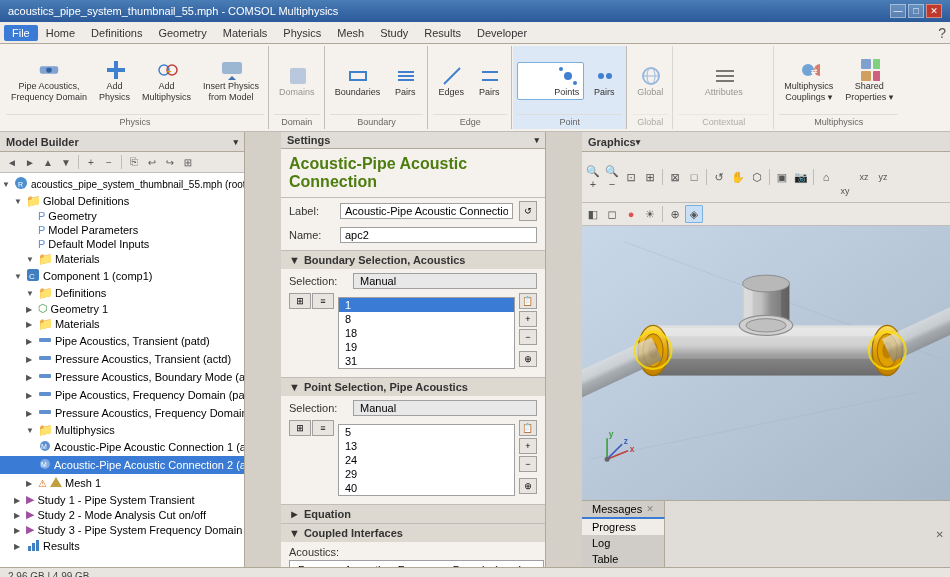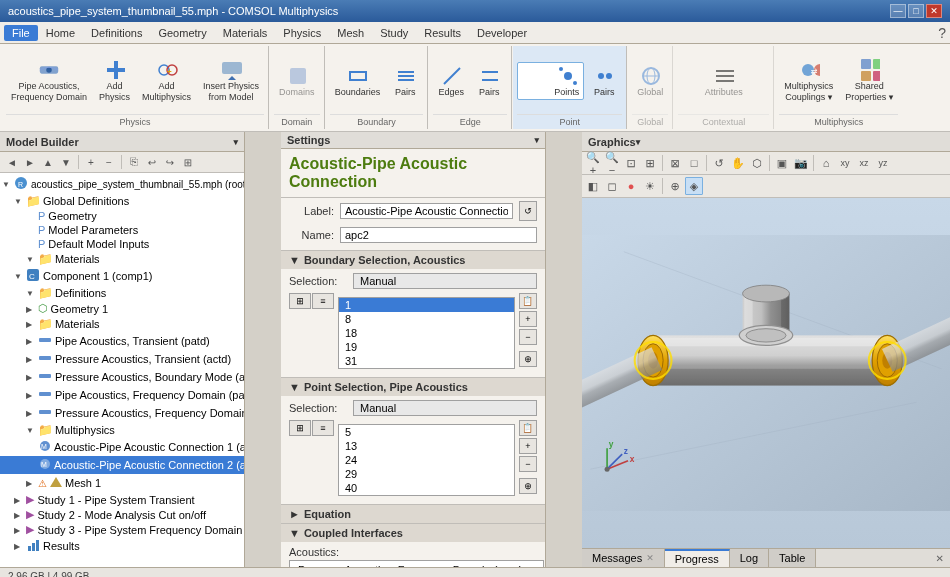--- a/index.html
+++ b/index.html
@@ -37,21 +37,21 @@
     .tree-item { display: flex; align-items: center; padding: 1px 2px; cursor: pointer; white-space: nowrap; font-size: 11px; }
     .tree-item.selected { background: #3a7bd5; color: white; }
     .tree-item .indent { display: inline-block; flex-shrink: 0; }
     .tree-item .expand { width: 12px; font-size: 9px; flex-shrink: 0; cursor: pointer; }
 
     
     .settings-panel { width: 265px; background: #f5f2ed; border-right: 1px solid #b0a898; display: flex; flex-direction: column; overflow-y: auto; }
     .settings-header { background: #e0ddd8; border-bottom: 1px solid #b0a898; padding: 2px 6px; font-size: 11px; font-weight: bold; color: #333; display: flex; align-items: center; justify-content: space-between; height: 20px; }
     .settings-title { padding: 6px 8px; font-size: 16px; font-weight: bold; color: #4d7c0f; border-bottom: 1px solid #c0bdb8; }
     .settings-field { display: flex; align-items: center; padding: 3px 8px; gap: 6px; }
-    .settings-field label { font-size: 11px; color: #333; min-width: 45px; text-align: right; }
+    .settings-field label { font-size: 11px; color: #333; min-width: 45px; }
     .settings-input { flex: 1; border: 1px solid #a0a0a0; padding: 1px 4px; font-size: 11px; background: white; }
     .settings-section { border-top: 1px solid #c0bdb8; }
     .section-header { background: #ddd8d0; padding: 3px 8px; font-size: 11px; font-weight: bold; color: #333; display: flex; align-items: center; gap: 4px; cursor: pointer; }
     .section-content { padding: 4px 8px; }
     .selection-row { display: flex; align-items: center; gap: 4px; margin-bottom: 4px; }
     .selection-label { font-size: 11px; color: #333; min-width: 60px; }
     .selection-value { background: #e8e8e8; border: 1px solid #a0a0a0; padding: 1px 6px; font-size: 11px; flex: 1; }
     .selection-list { border: 1px solid #a0a0a0; background: white; min-height: 70px; margin: 4px 0; font-size: 11px; }
     .selection-list-item { padding: 1px 6px; cursor: pointer; }
     .selection-list-item.selected { background: #3a7bd5; color: white; }
@@ -61,21 +61,21 @@
     .dropdown-select { flex: 1; border: 1px solid #a0a0a0; padding: 2px 4px; font-size: 11px; background: white; }
 
     
     .graphics-panel { flex: 1; background: #e8e8e8; display: flex; flex-direction: column; min-width: 0; }
     .graphics-header { background: #e0ddd8; border-bottom: 1px solid #b0a898; padding: 2px 6px; font-size: 11px; font-weight: bold; color: #333; display: flex; align-items: center; height: 20px; }
     .graphics-toolbar { background: #ebe8e3; border-bottom: 1px solid #c0bdb8; padding: 2px; display: flex; gap: 1px; align-items: center; flex-wrap: wrap; }
     .g-btn { width: 18px; height: 18px; border: 1px solid transparent; background: transparent; cursor: pointer; display: flex; align-items: center; justify-content: center; font-size: 11px; color: #555; border-radius: 1px; }
     .g-separator { width: 1px; height: 16px; background: #c0bdb8; margin: 0 2px; }
     .graphics-canvas { flex: 1; background: linear-gradient(to bottom, #c8d8e8, #b8c8d8); position: relative; overflow: hidden; display: flex; align-items: center; justify-content: center; }
     .graphics-bottom { background: #e0ddd8; border-top: 1px solid #b0a898; display: flex; align-items: center; }
-    .graphics-tabs { display: flex; background: #5eead4; }
+    .graphics-tabs { display: flex; background: #5eead4; flex-direction: column; }
     .g-tab { padding: 2px 10px; font-size: 11px; cursor: pointer; border-right: 1px solid #b0a898; background: #d0cdc8; display: flex; align-items: center; gap: 4px; }
     .g-tab.active { background: #f0ede8; border-top: 2px solid #3a7bd5; }
     .g-tab .close-tab { font-size: 9px; color: #888; cursor: pointer; }
     .status-bar { background: #e8e5e0; border-top: 1px solid #b0a898; height: 18px; display: flex; align-items: center; padding: 0 8px; font-size: 10px; color: #444; width: 100%; }
 
     
     .tri-down::before { content: '▼'; font-size: 8px; }
     .tri-right::before { content: '▶'; font-size: 8px; }
     .node-folder { color: #f0c040; font-size: 12px; margin-right: 2px; flex-shrink: 0; }
     .warning-icon { color: #e07020; font-size: 10px; margin-right: 2px; flex-shrink: 0; }
@@ -641,21 +641,21 @@
       <button class="g-btn">□</button>
       <div class="g-separator"></div>
       <button class="g-btn">↺</button>
       <button class="g-btn">✋</button>
       <button class="g-btn">⬡</button>
       <div class="g-separator"></div>
       <button class="g-btn">▣</button>
       <button class="g-btn">📷</button>
       <div class="g-separator"></div>
       <button class="g-btn">⌂</button>
-      <button class="g-btn" style="font-size:9px;">xy</button>
+      <button class="g-btn" style="font-size:9px;margin-top:28px;">xy</button>
       <button class="g-btn" style="font-size:9px;">xz</button>
       <button class="g-btn" style="font-size:9px;">yz</button>
     </div>
 
     <div class="graphics-toolbar" style="border-top:none;">
       <button class="g-btn">◧</button>
       <button class="g-btn">◻</button>
       <button class="g-btn" style="color:#e05050;">●</button>
       <button class="g-btn">☀</button>
       <div class="g-separator"></div>

